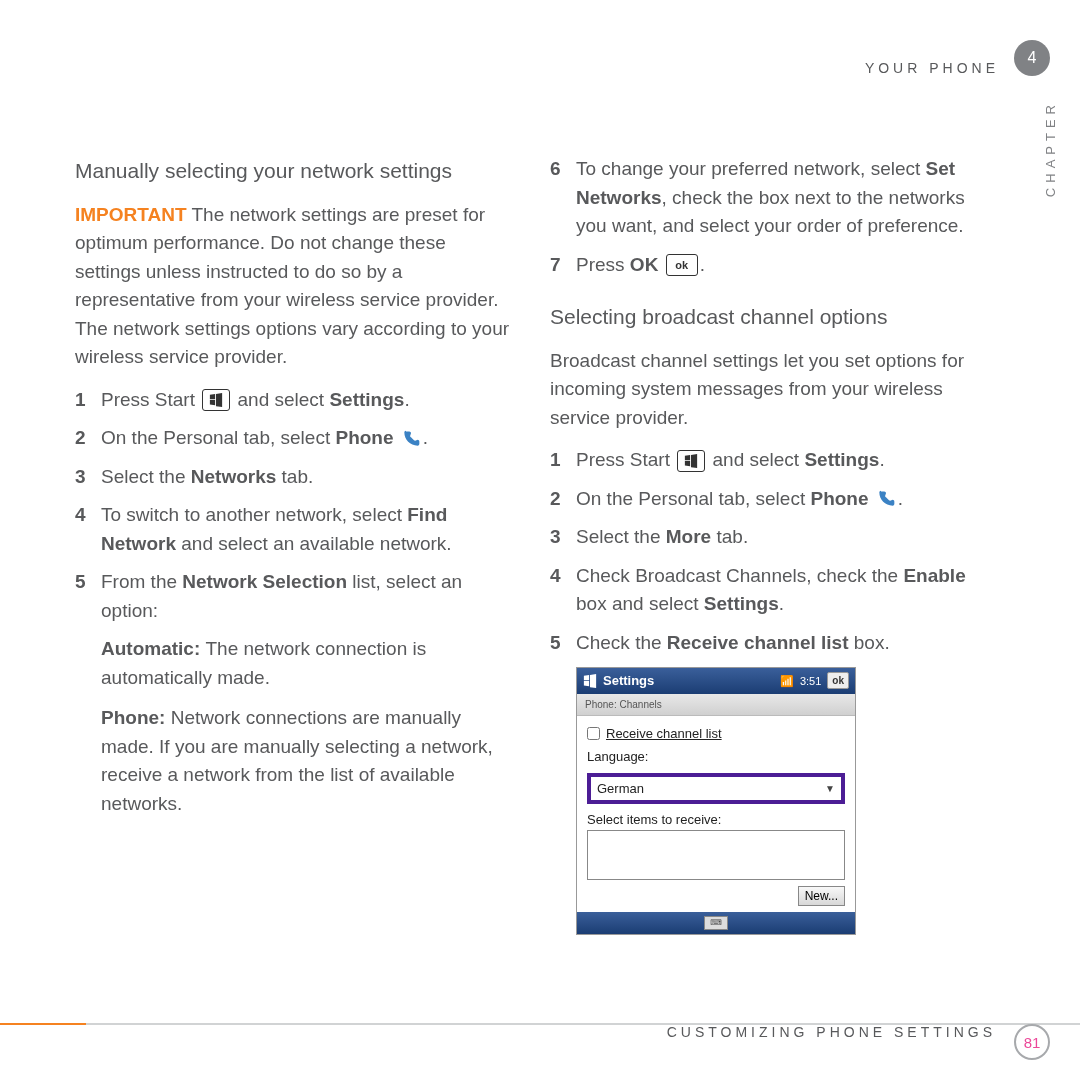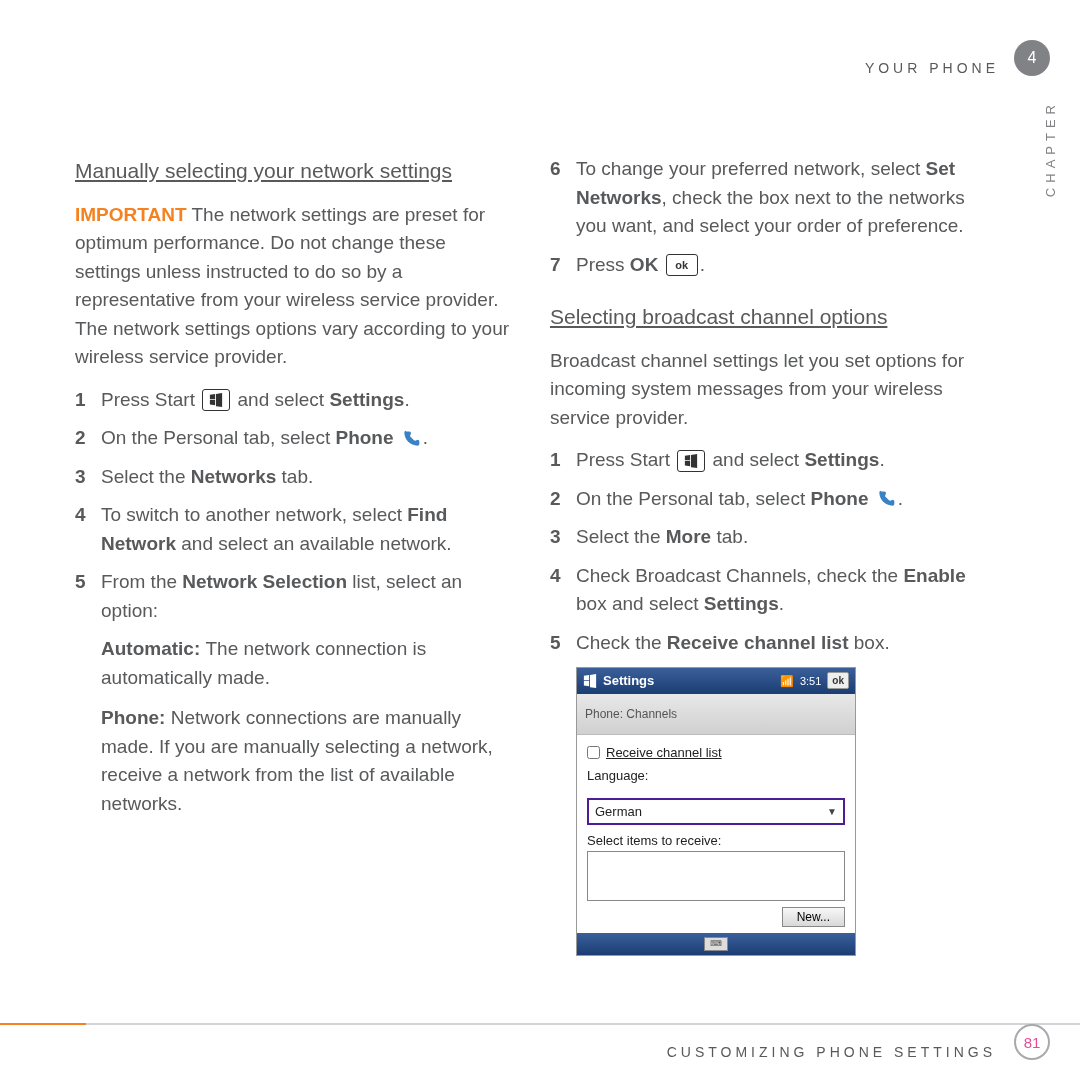--- a/index.html
+++ b/index.html
@@ -58,21 +58,20 @@
     .col {
       flex: 1;
       font-size: 19px;
       line-height: 1.5;
     }
     .section-heading {
       font-size: 21px;
       margin-bottom: 14px;
       color: #58595b;
       font-weight: normal;
-      text-decoration: underline;
     }
     .important {
       color: #f58220;
       font-weight: bold;
     }
     .para { margin-bottom: 14px; }
     ol.steps {
       list-style: none;
       padding: 0;
     }
@@ -133,58 +132,58 @@
       font-weight: bold;
     }
     .shot-titlebar .left { display:flex; align-items:center; gap:6px; }
     .shot-titlebar .status { display:flex; align-items:center; gap:6px; font-size:11px; font-weight:normal; }
     .shot-ok-btn {
       background:#eee; color:#333; border:1px solid #999; border-radius:2px; padding:0 4px; font-size:10px; font-weight:bold;
     }
     .shot-inner { background:#fff; padding:0; }
     .shot-header2 {
       background: linear-gradient(#e8e8e8,#d0d0d0);
-      padding: 11px 8px; color:#555; font-size:12px; border-bottom:1px solid #bbb;
+      padding: 3px 8px; color:#555; font-size:10px; border-bottom:1px solid #bbb;
     }
     .shot-body { padding: 8px 10px 6px 10px; }
     .shot-body .row { display:flex; align-items:center; margin-bottom:4px; }
     .shot-body input[type=checkbox] { margin-right:6px; }
     .shot-body .underline { text-decoration: underline; }
     .shot-body .dropdown {
-      border:2px solid #4c1d95; padding:2px 6px; margin-top:12px; margin-bottom:6px;
+      border:4px solid #4c1d95; padding:2px 6px; margin-top:6px; margin-bottom:6px;
       display:flex; justify-content:space-between; align-items:center; background:#fff;
     }
     .shot-body .dropdown .arrow { font-size:10px; color:#444; }
     .shot-body .listbox {
       border:1px solid #888; height:50px; background:#fff; margin-bottom:6px;
     }
     .shot-body .new-btn {
       float:right; border:1px solid #888; background:linear-gradient(#f8f8f8,#d8d8d8);
-      padding:2px 14px; font-size:12px;
+      padding:2px 6px; font-size:12px;
     }
     .shot-body::after { content:""; display:block; clear:both; }
     .shot-bottombar {
       background: linear-gradient(#3a5f9a,#1b3d73);
       height:22px; display:flex; align-items:center; justify-content:center;
     }
     .shot-bottombar .kb {
       width:24px; height:14px; background:#ddd; border:1px solid #888;
       display:flex; align-items:center; justify-content:center; font-size:8px; color:#444;
     }
     
     .footer-line {
       position:absolute;
       bottom:55px; left:0; right:0;
       height:2px;
       background: linear-gradient(to right, #f58220, #f58220 8%, #d1d3d4 8%);
     }
     .footer {
       position:absolute;
       bottom:20px; right:30px;
-      display:flex; align-items:flex-end; gap:18px;
+      display:flex; align-items:flex-start; gap:18px;
     }
     .footer-text {
       letter-spacing:4px; font-size:14px; color:#58595b;
     }
     .page-badge {
       width:36px; height:36px; border-radius:50%;
       border:2px solid #a7a9ac; color:#ec4899;
       display:flex; align-items:center; justify-content:center; font-size:15px;
     }
     .winflag svg { width:14px; height:14px; display:block; }

